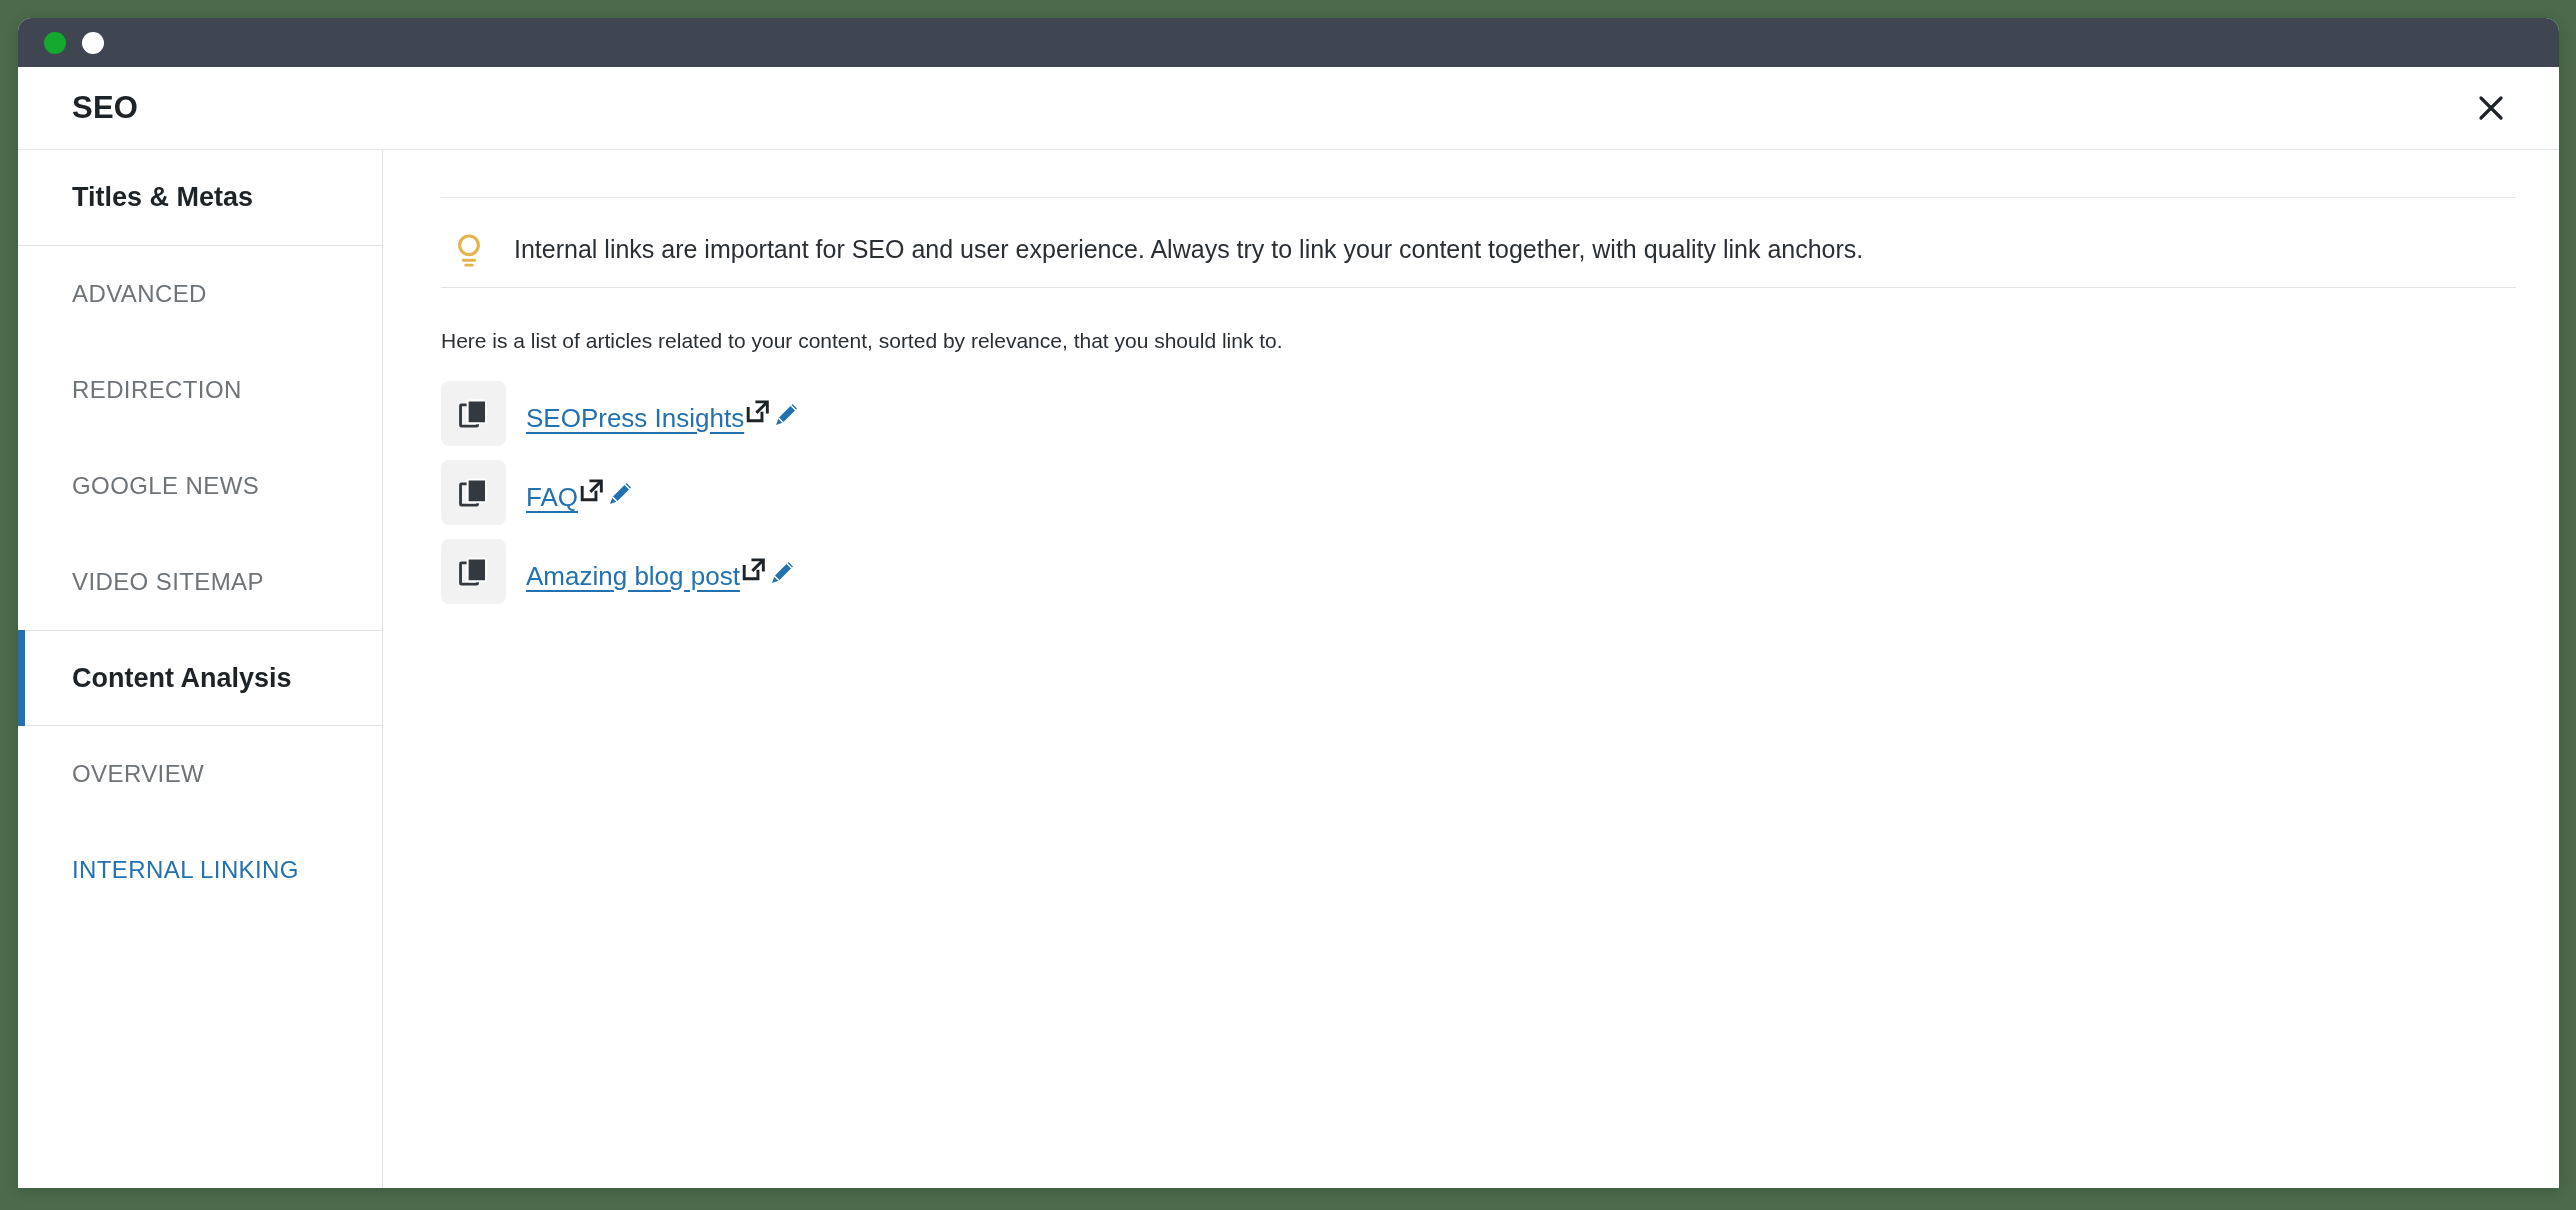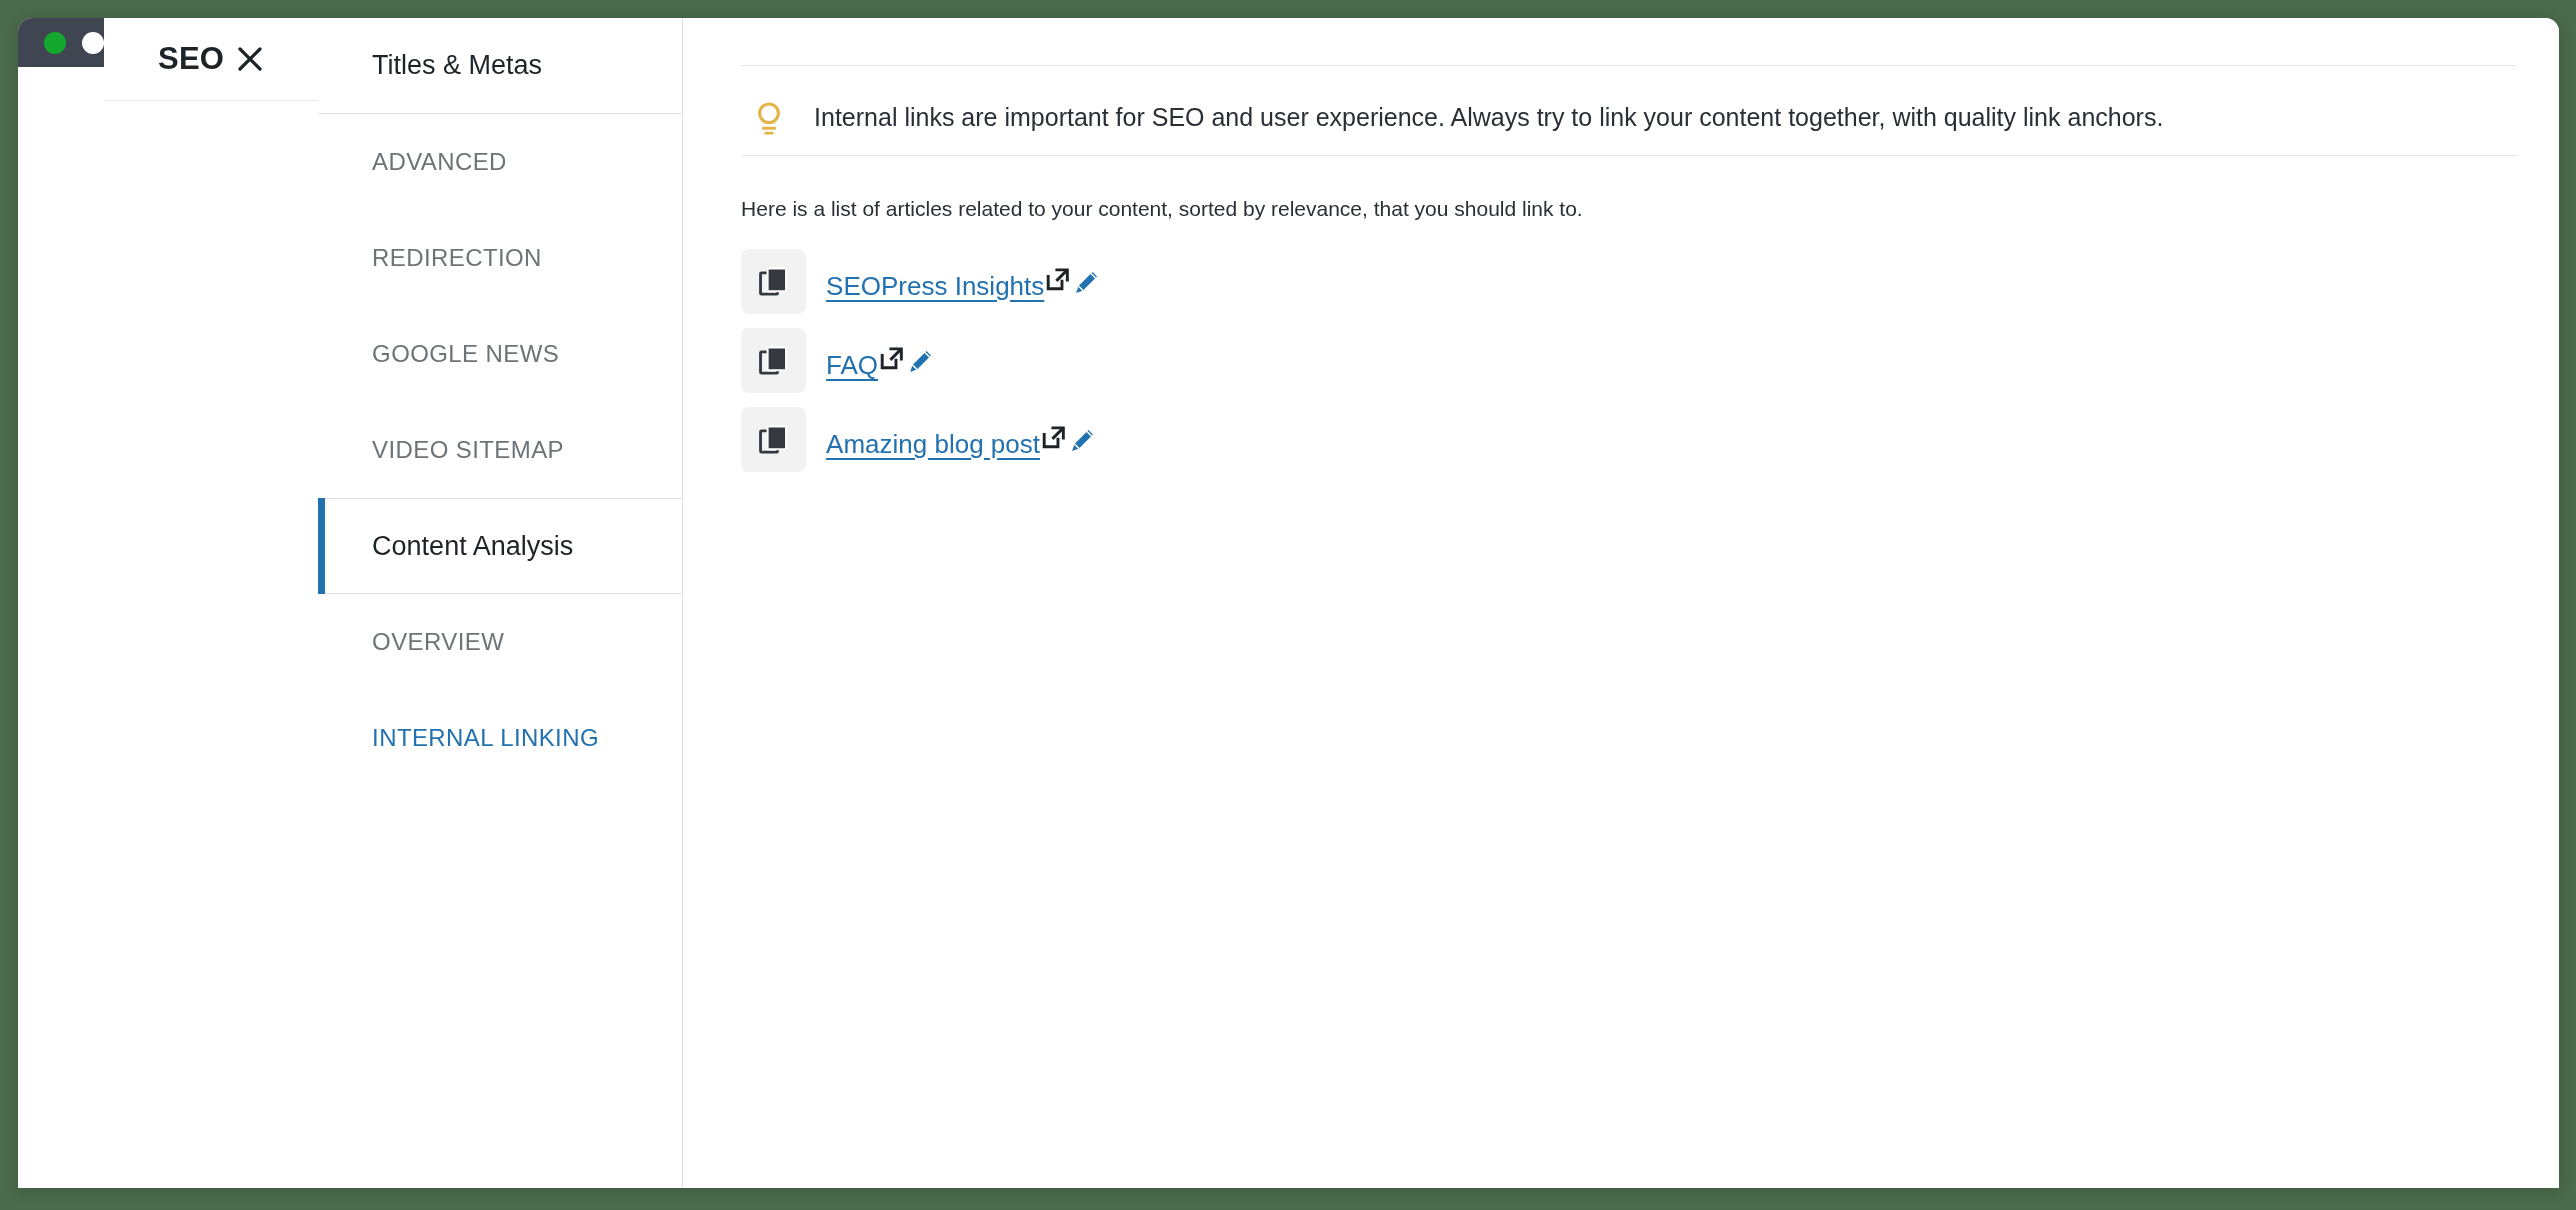--- a/index.html
+++ b/index.html
@@ -21,21 +21,21 @@
     position: absolute;
     left: 18px;
     top: 18px;
     width: 2541px;
     height: 1170px;
     background: #ffffff;
     border-radius: 14px 14px 0 0;
     overflow: hidden;
     box-shadow: 0 2px 14px rgba(0,0,0,.18);
     display: flex;
-    flex-direction: row;
+    flex-direction: column;
   }
 
   .titlebar {
     height: 49px;
     background: #3f4651;
     flex: 0 0 49px;
     display: flex;
     align-items: center;
     padding-left: 26px;
     gap: 16px;
@@ -96,21 +96,21 @@
     font-size: 24px;
     letter-spacing: 0.4px;
     color: #6e7377;
     text-transform: uppercase;
     white-space: nowrap;
   }
   .nav-item.section {
     border-top: 1px solid #e0e1e3;
     border-bottom: 1px solid #e0e1e3;
     color: #1d2327;
-    font-weight: normal;
+    font-weight: bold;
     font-size: 27px;
     text-transform: none;
     letter-spacing: 0;
   }
   .nav-item.section.first { border-top: none; }
   .nav-item.section.active::before {
     content: "";
     position: absolute;
     left: 0; top: -1px; bottom: -1px;
     width: 7px;

